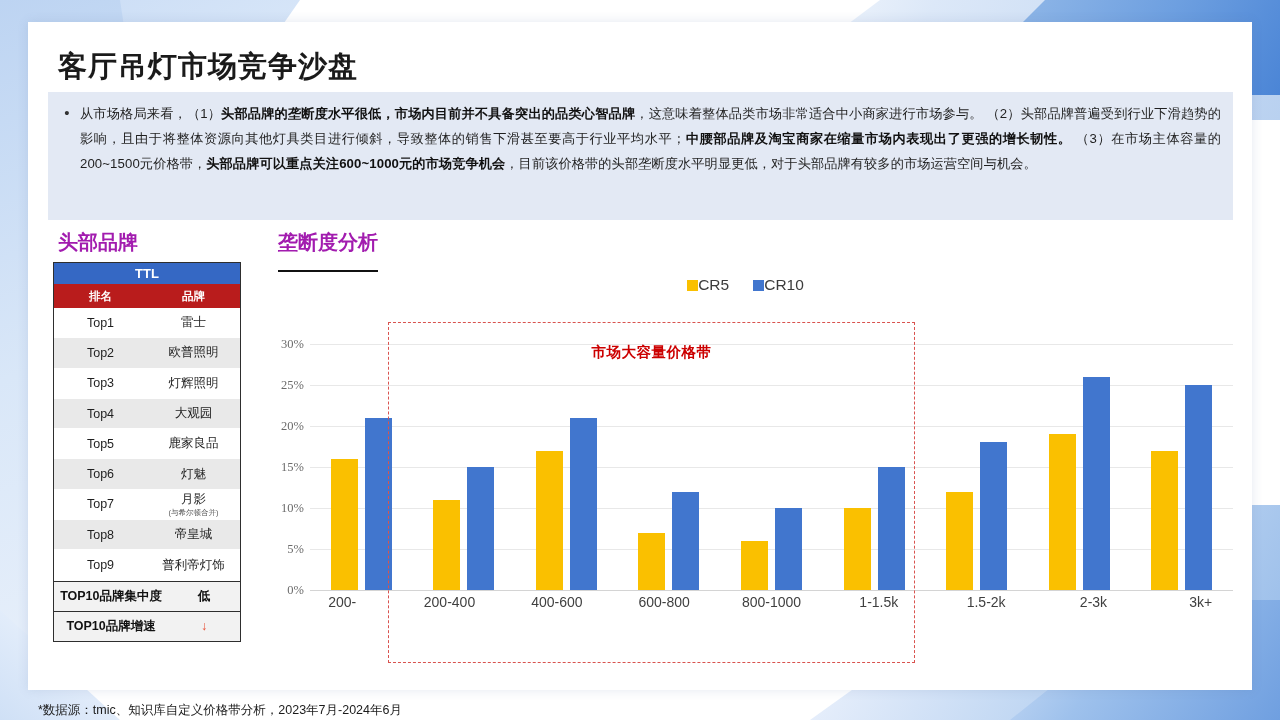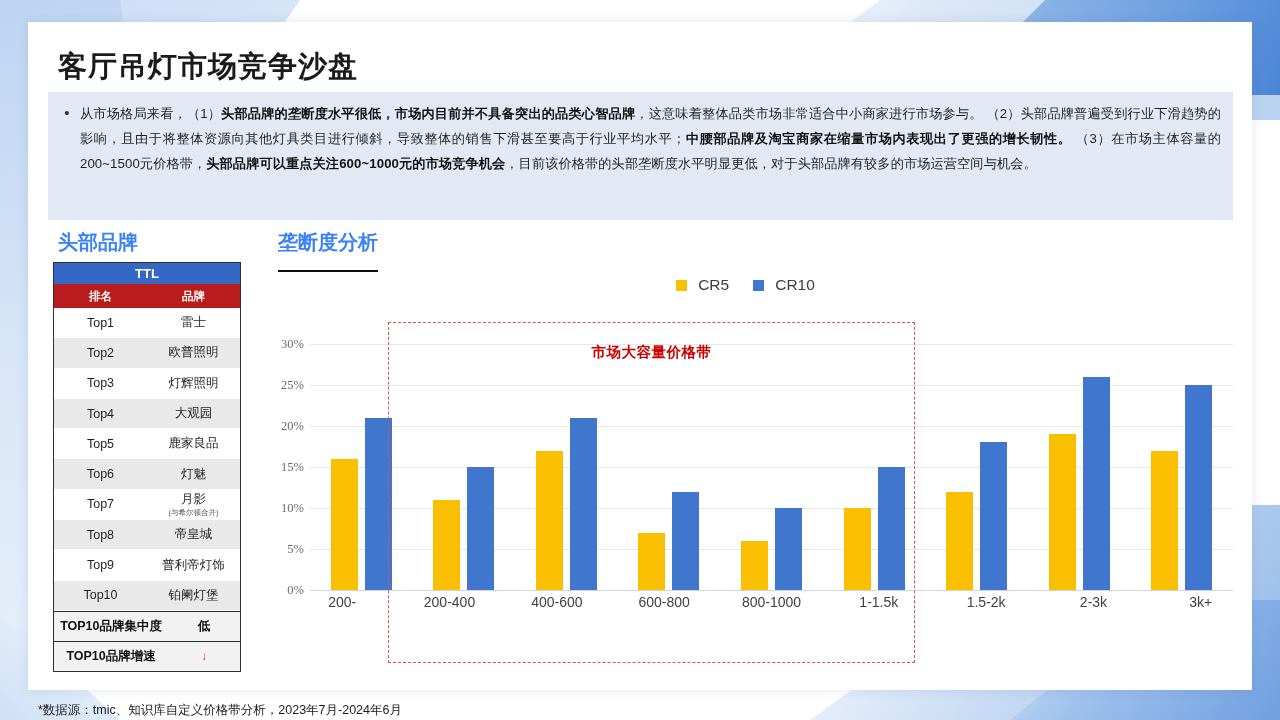--- a/index.html
+++ b/index.html
@@ -43,21 +43,21 @@
 
   
   .summary{position:absolute;left:48px;top:92px;width:1185px;height:128px;
     background:#e3e9f4;display:flex;padding:9px 12px 9px 6px;}
   .bullet-col{width:26px;text-align:center;font-size:15px;color:#333;padding-top:3px;}
   .summary-text{flex:1;font-size:13.2px;line-height:25px;color:#1f1f1f;text-align:justify;
     letter-spacing:.1px;}
   .summary-text b{font-weight:bold;color:#111;}
 
   
-  .sec-h{position:absolute;font-size:20px;font-weight:bold;color:#3b82f6;
+  .sec-h{position:absolute;font-size:20px;font-weight:bold;color:#a21caf;
     border-bottom:2.5px solid #111;padding-bottom:14px;}
   #sec-brand{left:58px;top:229px;}
   #sec-mono{left:278px;top:229px;}
 
   
   .tbl{position:absolute;left:53px;top:262px;width:188px;border:1.5px solid #2e2e2e;
     background:#fff;font-size:12.5px;}
   .tbl .ttl-row{background:#3568c4;color:#fff;text-align:center;font-weight:bold;
     font-size:13px;height:21px;line-height:21px;}
   .tbl .hdr-row{background:#b91c1c;color:#fff;display:flex;height:24px;align-items:center;
@@ -71,21 +71,21 @@
   .tbl .sum-row{display:flex;height:30px;align-items:center;background:#f2f2f2;
     border-top:1.5px solid #2e2e2e;font-weight:bold;font-size:12.5px;color:#111;}
   .tbl .sum-row .k{flex:1.35;text-align:center;}
   .tbl .sum-row .v{flex:.85;text-align:center;}
   .arrow-dn{color:#e8533a;font-weight:bold;}
 
   
   .chart-wrap{position:absolute;left:258px;top:262px;width:975px;height:400px;}
   .legend{position:absolute;left:0;top:14px;width:975px;display:flex;justify-content:center;
     gap:24px;align-items:center;font-size:15.5px;color:#3c3c3c;}
-  .legend .item{display:flex;align-items:center;gap:11px;}
+  .legend .item{display:flex;align-items:center;gap:0;}
   .legend .sw{width:11px;height:11px;display:inline-block;}
 
   .plot{position:absolute;left:0;top:82px;width:975px;height:290px;}
   .ylab{position:absolute;left:0;width:46px;text-align:right;font-size:12.5px;color:#6b6b6b;
     transform:translateY(-7px);font-family:Liberation Serif, serif;}
   .gridline{position:absolute;left:52px;width:923px;height:1px;background:#e8e8e8;}
   .axis{position:absolute;left:52px;width:923px;height:1.4px;background:#d4d4d4;}
   .groups{position:absolute;left:52px;top:0;width:923px;height:246px;display:flex;}
   .grp{flex:1;display:flex;align-items:flex-end;justify-content:center;gap:7px;height:246px;}
   .bar{width:27px;}
@@ -162,24 +162,20 @@
         <div>月影<span class="sub">(与希尔顿合并)</span></div>
       </div>
       <div class="row alt">
         <div>Top8</div>
         <div>帝皇城</div>
       </div>
       <div class="row plain">
         <div>Top9</div>
         <div>普利帝灯饰</div>
       </div>
-      <div class="row alt">
-        <div>Top10</div>
-        <div>铂阑灯堡</div>
-      </div>
     </div>
   <div id="tbl-sum">
       <div class="sum-row">
         <div class="k">TOP10品牌集中度</div>
         <div class="v">低</div>
       </div>
       <div class="sum-row">
         <div class="k">TOP10品牌增速</div>
         <div class="v arrow-dn">↓</div>
       </div>

